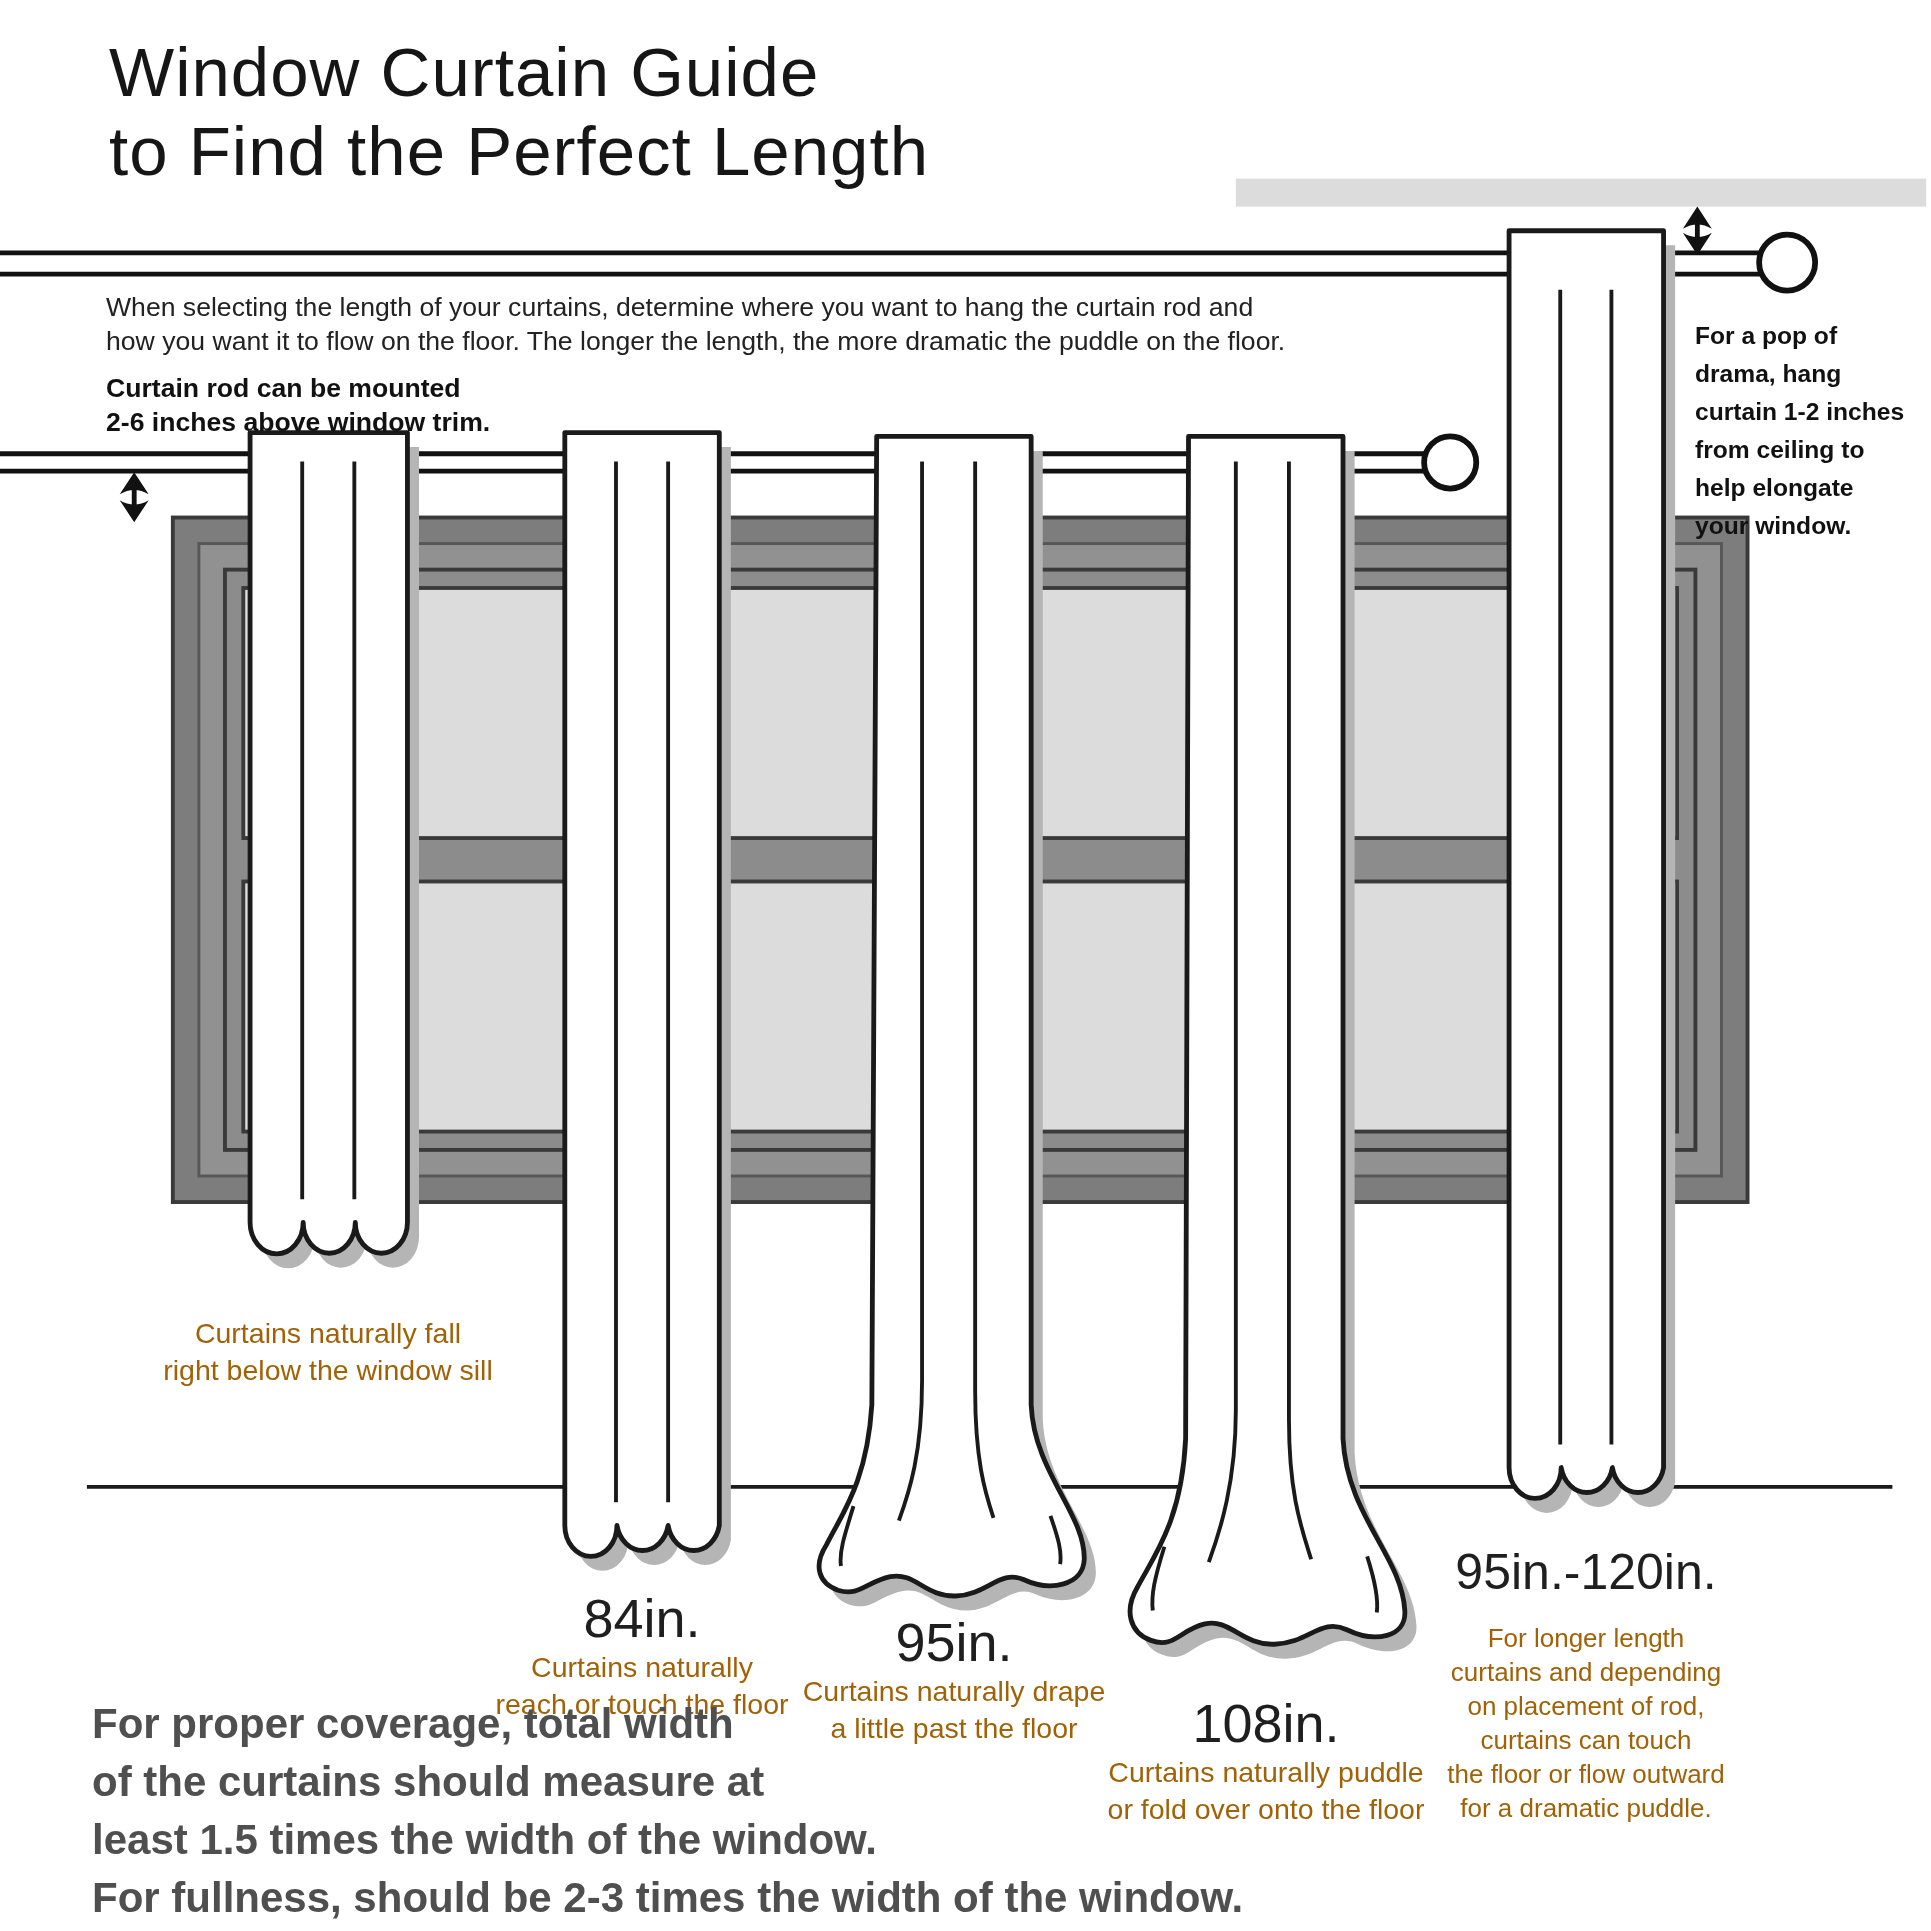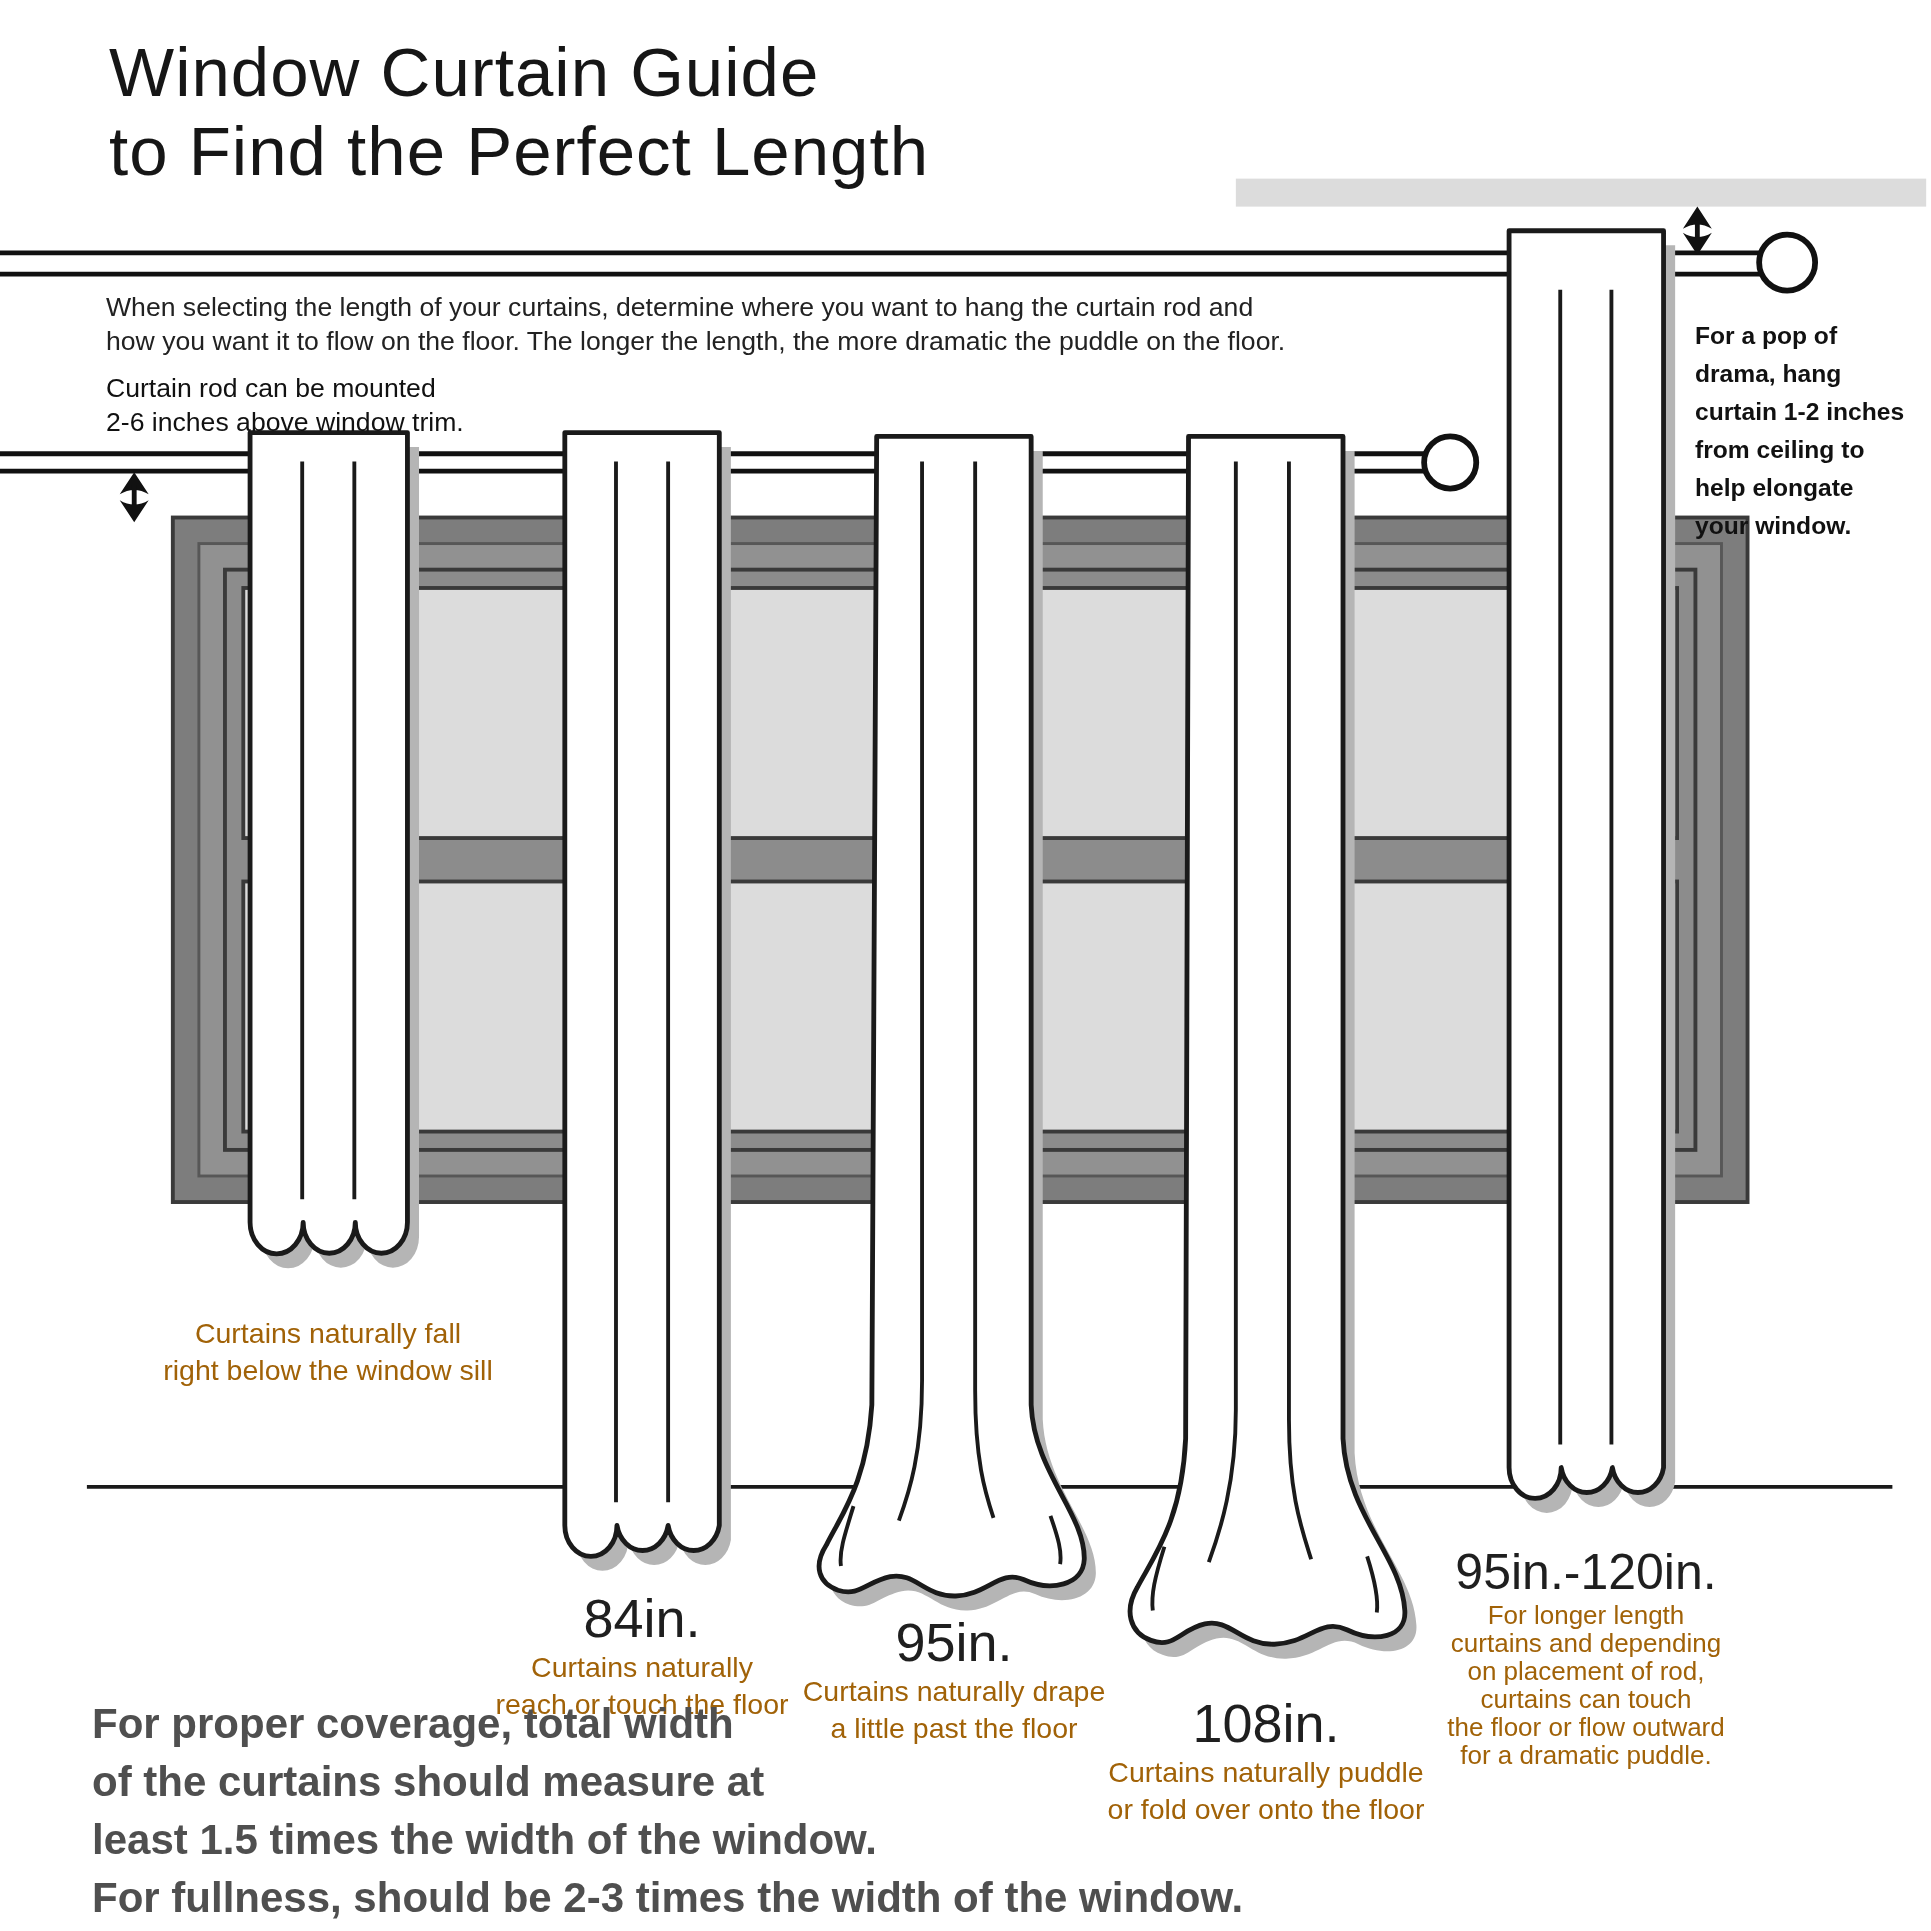--- a/index.html
+++ b/index.html
@@ -3,28 +3,28 @@
 <meta charset="utf-8">
 <style>
   html,body{margin:0;padding:0;background:#ffffff;}
   body{width:1931px;height:1931px;position:relative;overflow:hidden;
        font-family:"Liberation Sans", sans-serif;color:#1a1a1a;}
   .abs{position:absolute;}
   .pre{white-space:pre-line;}
   #page-title{left:109px;top:33px;font-size:69px;line-height:79px;letter-spacing:1px;
               font-weight:400;color:#161616;}
   #intro-text{left:106px;top:290px;font-size:26.6px;line-height:34px;color:#222;}
-  #rod-note{left:106px;top:371px;font-size:26.6px;line-height:34px;font-weight:400;color:#111;}
+  #rod-note{left:106px;top:371px;font-size:26.6px;line-height:34px;font-weight:700;color:#111;}
   #ceiling-note{left:1695px;top:317px;font-size:24.6px;line-height:38px;font-weight:700;color:#111;}
   #coverage-note{left:92px;top:1695px;font-size:42px;line-height:58px;font-weight:700;color:#4f4f4f;}
   .curtain-label{transform:translateX(-50%);text-align:center;}
   .len-num{font-size:54px;color:#1f1f1f;}
   .len-desc{font-size:28.5px;line-height:37px;color:#a16207;}
   .len-num.small{font-size:50px;}
-  .len-desc.tight{font-size:26px;line-height:28px;}
+  .len-desc.tight{font-size:26px;line-height:34px;margin-top:20px;}
   svg{position:absolute;left:0;top:0;}
 </style>
 </head>
 <body>
 
 <svg width="1931" height="1931" viewBox="0 0 2000 2000">
 
   <rect x="1280" y="185" width="715" height="29" fill="#dcdcdc"></rect>
 
   <g stroke="#111" stroke-width="5" fill="none">

